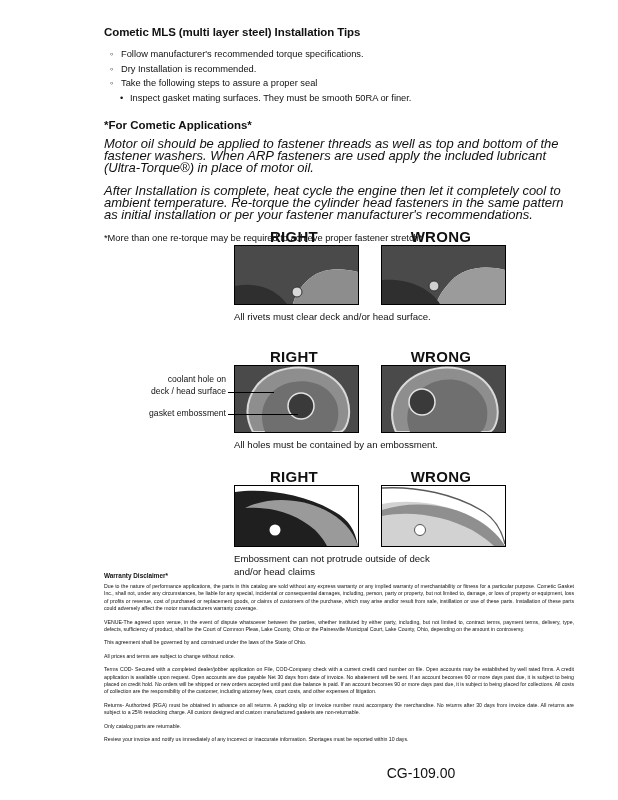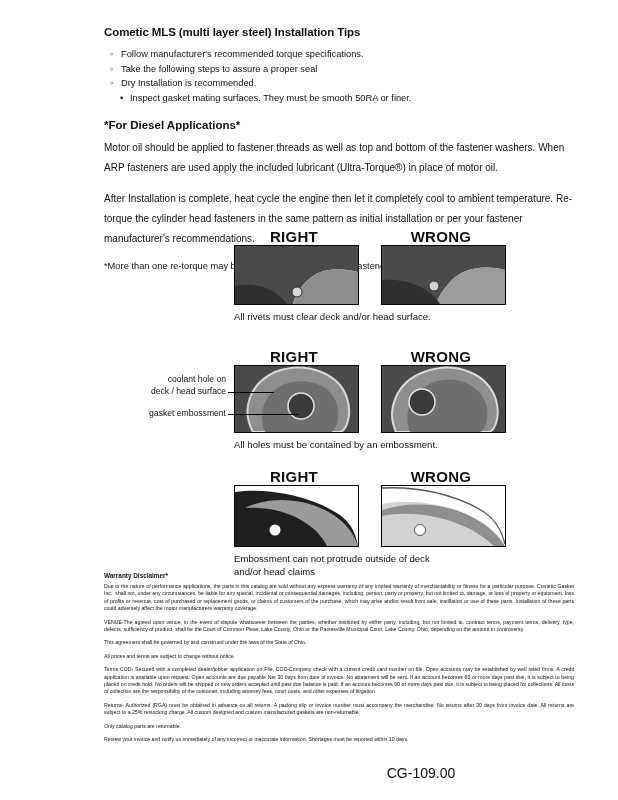--- a/index.html
+++ b/index.html
@@ -58,23 +58,24 @@
     content:"\2022";
     position:absolute;left:0;top:0;
     font-size:9.3px;
   }
   h2.sub-title{
     font-size:11.5px;
     font-weight:bold;
     margin:14px 0 7px 0;
   }
   p.para{
-    font-size:10px;
-    line-height:20px;
+    font-size:13px;
+    line-height:12px;
     margin:0 0 11px 0;
+    font-style:italic;
   }
   p.note{
     font-size:9.3px;
     line-height:13.6px;
     margin:0;
   }
 
   
   .figures{
     position:absolute;
@@ -148,28 +149,28 @@
 </head>
 <body>
 
 <div class="page">
 
   <div class="content">
     <h1 class="title">Cometic MLS (multi layer steel) Installation Tips</h1>
 
     <ul class="bullets">
       <li>Follow manufacturer's recommended torque specifications.</li>
+      <li>Dry Installation is recommended.</li>
       <li>Take the following steps to assure a proper seal</li>
-      <li>Dry Installation is recommended.</li>
     </ul>
     <ul class="sub">
       <li>Inspect gasket mating surfaces.  They must be smooth 50RA or finer.</li>
     </ul>
 
-    <h2 class="sub-title">*For Diesel Applications*</h2>
+    <h2 class="sub-title">*For Cometic Applications*</h2>
     <p class="para">Motor oil should be applied to fastener threads as well as top and bottom of the fastener washers.  When ARP fasteners are used apply the included lubricant (Ultra-Torque®) in place of motor oil.</p>
     <p class="para">After Installation is complete, heat cycle the engine then let it completely cool to ambient temperature. Re-torque the cylinder head fasteners in the same pattern as initial installation or per your fastener manufacturer's recommendations.</p>
     <p class="note">*More than one re-torque may be required to achieve proper fastener stretch*</p>
   </div>
 
   <div class="figures">
 
     <div class="fig-row" style="height:106px;">
       <div class="fig-label" style="position:absolute;left:130px;top:0;width:120px;">RIGHT</div>
       <div class="fig-label" style="position:absolute;left:277px;top:0;width:120px;">WRONG</div>

